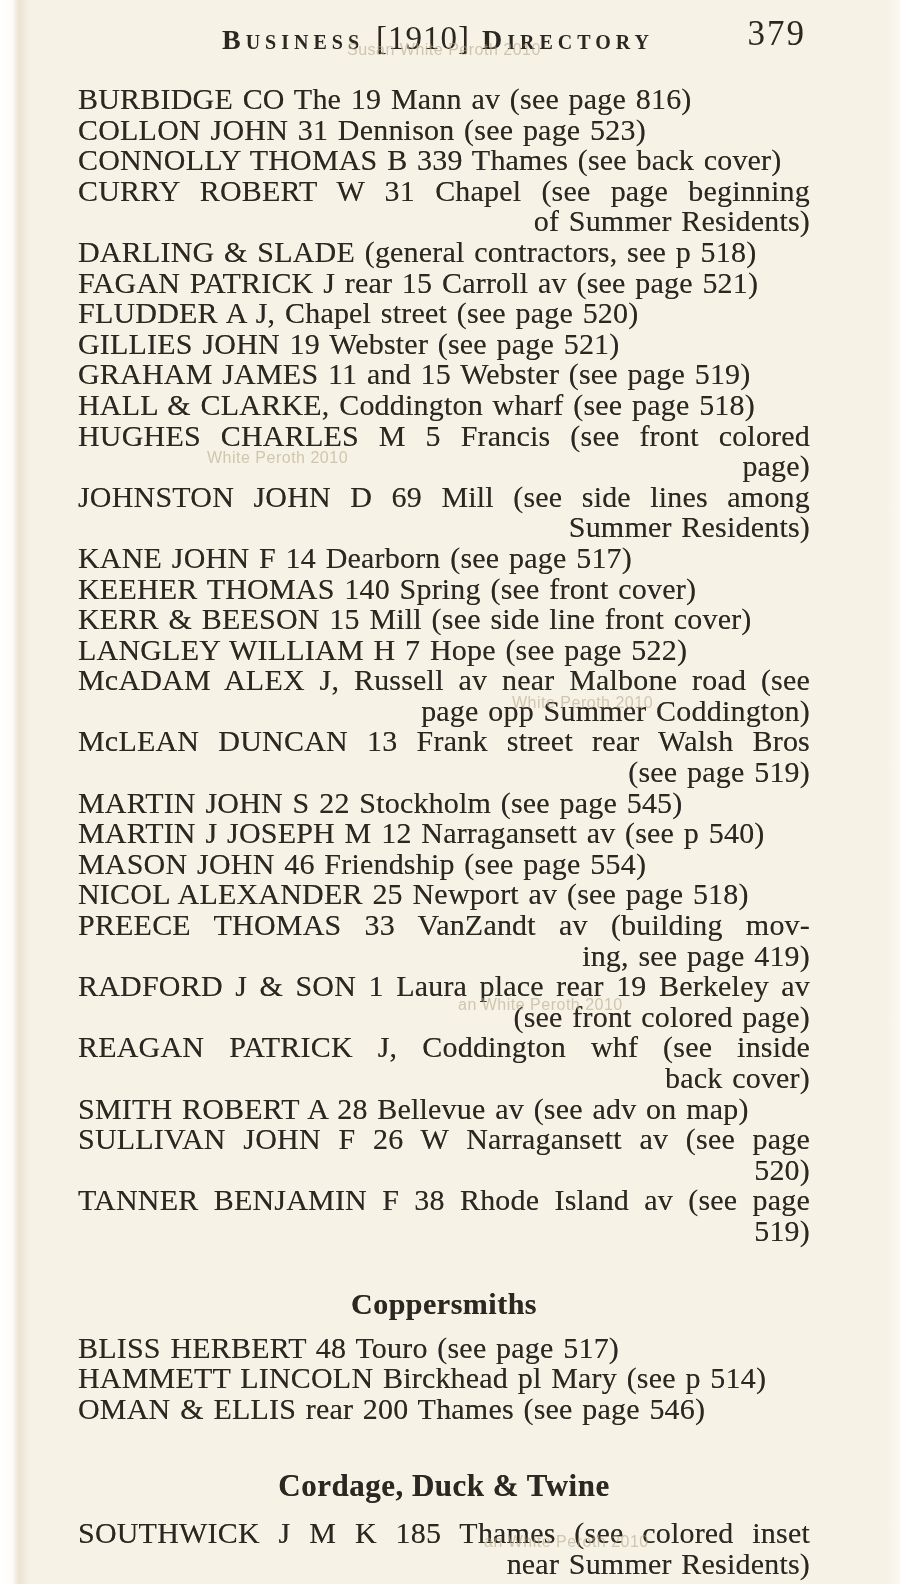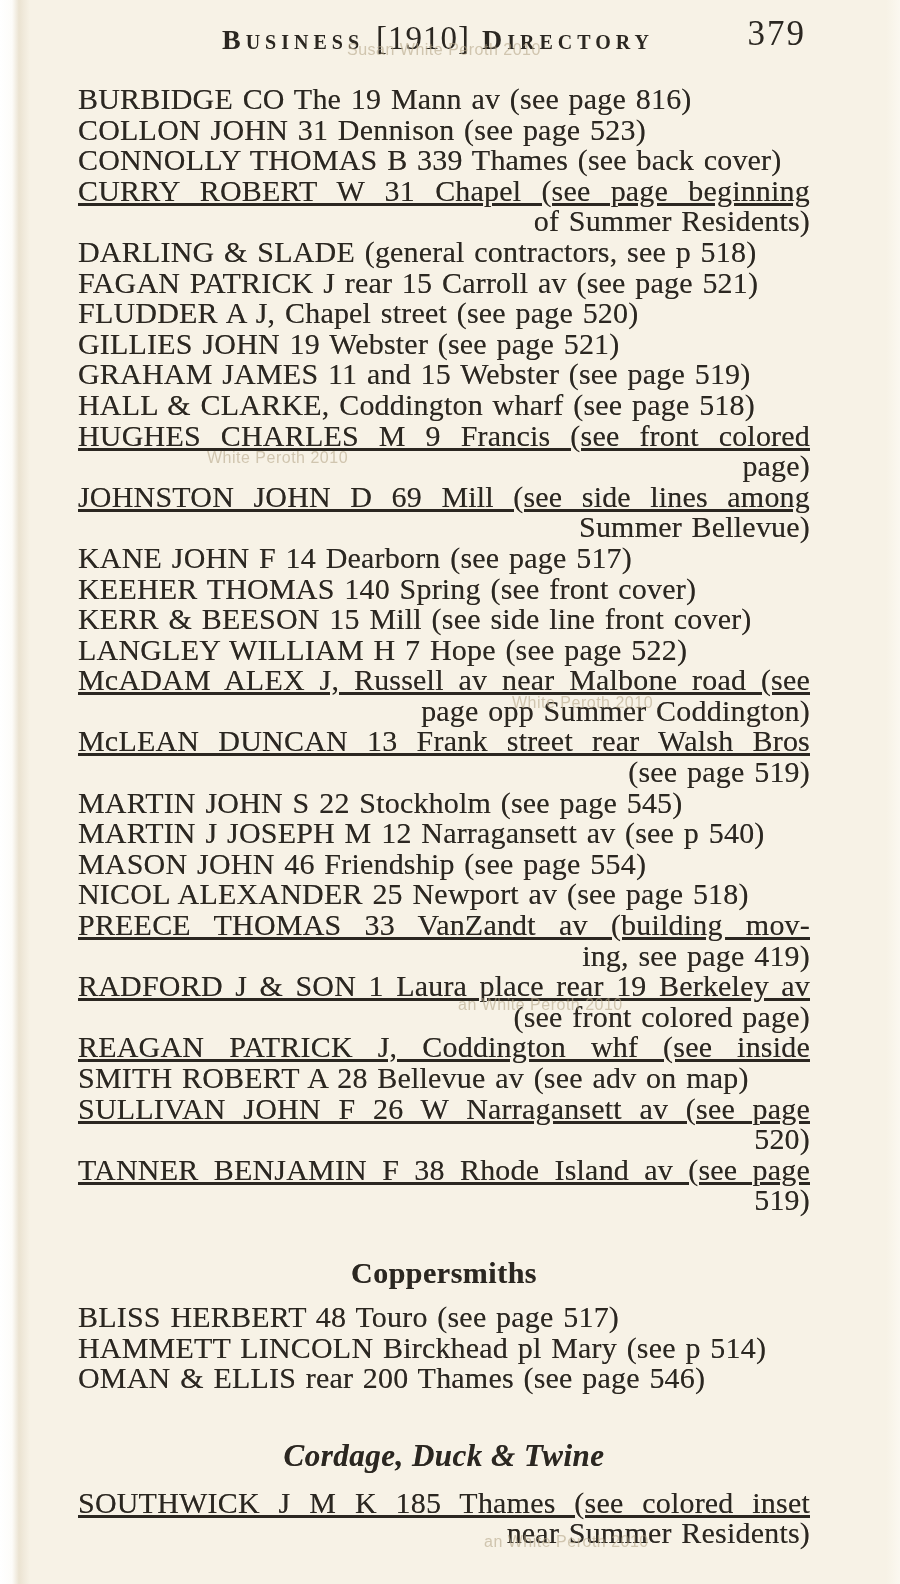--- a/index.html
+++ b/index.html
@@ -21,28 +21,28 @@
     position:relative;
     padding-top:20px;text-align:center;transform:translateX(-12px);
     font-variant:small-caps;letter-spacing:5px;font-size:28px;font-weight:600;
   }
   .header-title .year{font-variant:normal;font-size:33px;letter-spacing:1px;font-weight:500;}
   .page-number{position:absolute;top:14px;right:94px;font-size:35px;letter-spacing:2px;}
   .text-block{width:732px;margin:27px 0 0 78px;}
   .entry{margin:0;font-size:30px;line-height:30.6px;letter-spacing:0.2px;word-spacing:2px;
          text-shadow:0 0 0.6px rgba(43,39,33,0.55);}
   .line{display:block;}
-  .just{text-align:justify;text-align-last:justify;text-decoration:underline;}
+  .just{text-align:justify;text-align-last:justify;}
   .cont{margin-left:88px;text-align:right;}
   .section-heading{
     font-size:30px;font-weight:bold;text-align:center;
     margin:40px 0 12px;letter-spacing:0.5px;
     text-shadow:0 0 0.6px rgba(43,39,33,0.55);
   }
-  .section-heading.second{margin:44px 0 14px;font-size:31px;font-style:italic;}
+  .section-heading.second{margin:44px 0 14px;font-size:31px;}
   .watermark{
     position:absolute;font-family:Liberation Sans, sans-serif;
     font-size:16px;color:rgba(184,169,141,0.62);white-space:nowrap;letter-spacing:0.5px;
   }
   .wm0{left:347px;top:41px;}
   .wm1{left:207px;top:449px;}
   .wm2{left:512px;top:694px;}
   .wm3{left:458px;top:996px;}
   .wm4{left:484px;top:1533px;}
 </style>
@@ -92,26 +92,26 @@
     <p class="entry">
         <span class="line">GILLIES JOHN 19 Webster (see page 521)</span>
       </p>
     <p class="entry">
         <span class="line">GRAHAM JAMES 11 and 15 Webster (see page 519)</span>
       </p>
     <p class="entry">
         <span class="line">HALL &amp; CLARKE, Coddington wharf (see page 518)</span>
       </p>
     <p class="entry">
-        <span class="line just">HUGHES CHARLES M 9 Francis (see front colored</span>
+        <span class="line just">HUGHES CHARLES M 5 Francis (see front colored</span>
         <span class="line cont">page)</span>
       </p>
     <p class="entry">
         <span class="line just">JOHNSTON JOHN D 69 Mill (see side lines among</span>
-        <span class="line cont">Summer Bellevue)</span>
+        <span class="line cont">Summer Residents)</span>
       </p>
     <p class="entry">
         <span class="line">KANE JOHN F 14 Dearborn (see page 517)</span>
       </p>
     <p class="entry">
         <span class="line">KEEHER THOMAS 140 Spring (see front cover)</span>
       </p>
     <p class="entry">
         <span class="line">KERR &amp; BEESON 15 Mill (see side line front cover)</span>
       </p>
@@ -141,20 +141,21 @@
     <p class="entry">
         <span class="line just">PREECE THOMAS 33 VanZandt av (building mov-</span>
         <span class="line cont">ing, see page 419)</span>
       </p>
     <p class="entry">
         <span class="line just">RADFORD J &amp; SON 1 Laura place rear 19 Berkeley av</span>
         <span class="line cont">(see front colored page)</span>
       </p>
     <p class="entry">
         <span class="line just">REAGAN PATRICK J, Coddington whf (see inside</span>
+        <span class="line cont">back cover)</span>
       </p>
     <p class="entry">
         <span class="line">SMITH ROBERT A 28 Bellevue av (see adv on map)</span>
       </p>
     <p class="entry">
         <span class="line just">SULLIVAN JOHN F 26 W Narragansett av (see page</span>
         <span class="line cont">520)</span>
       </p>
     <p class="entry">
         <span class="line just">TANNER BENJAMIN F 38 Rhode Island av (see page</span>

